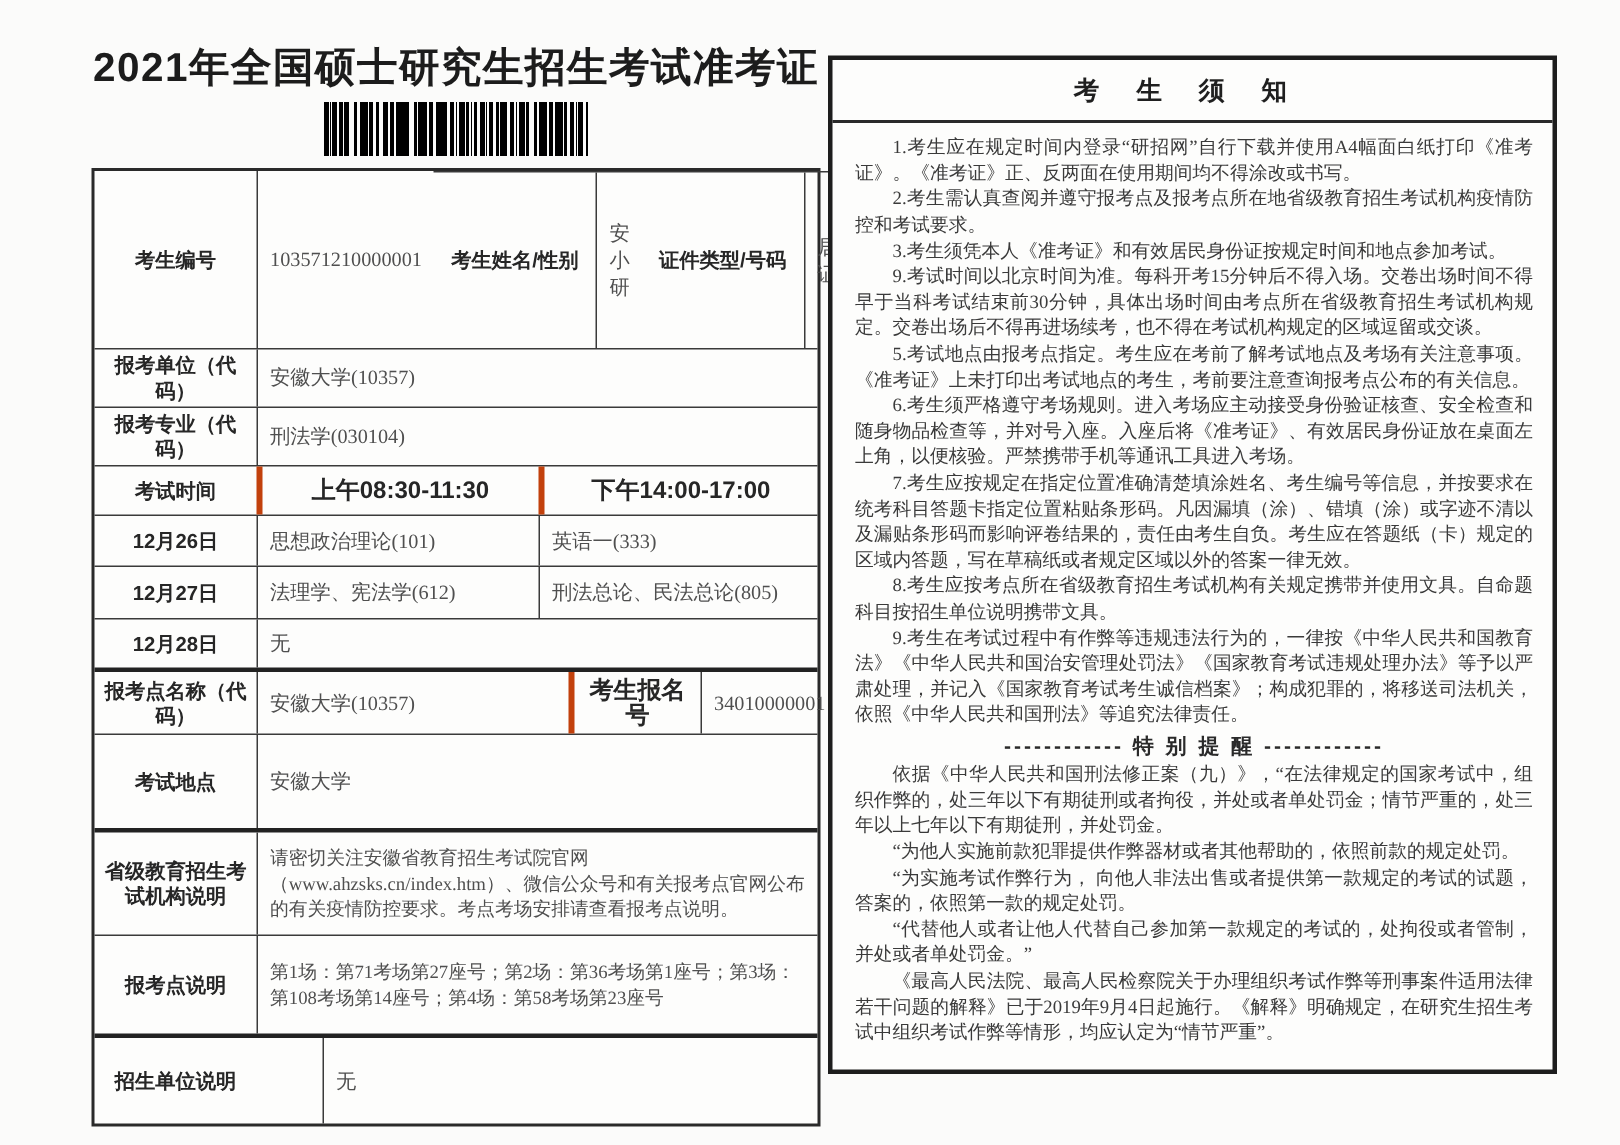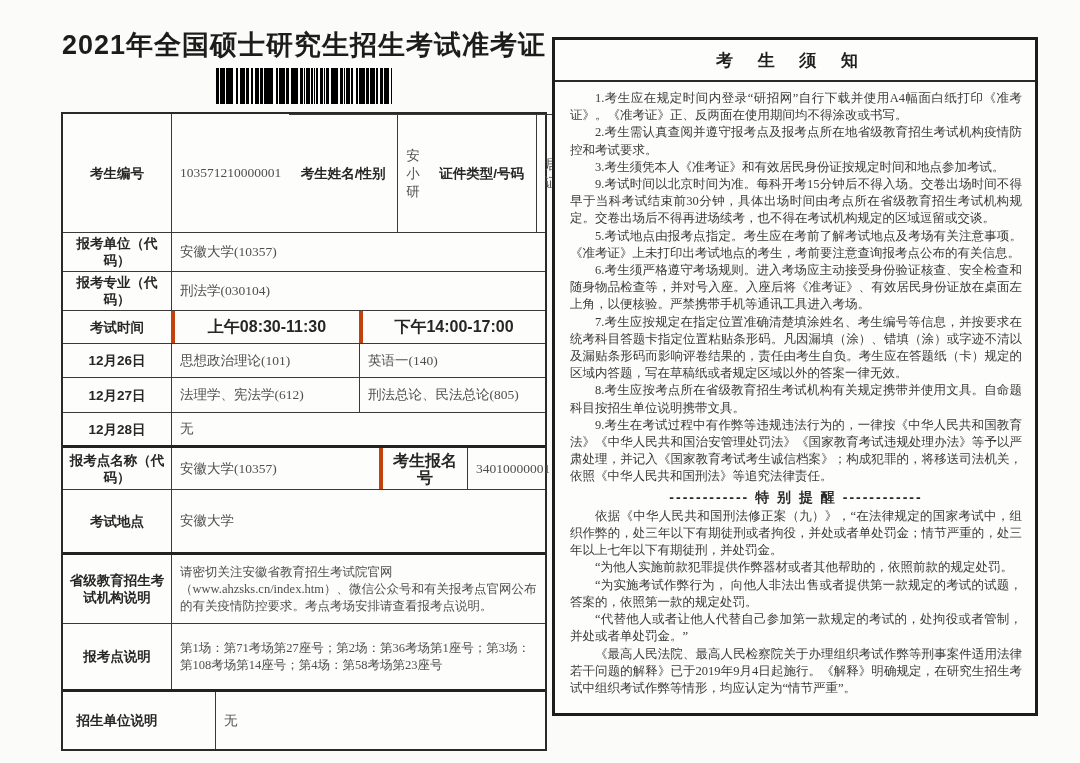--- a/index.html
+++ b/index.html
@@ -139,21 +139,21 @@
 
     <div class="row h32">
       <div class="cell lbl">考试时间</div>
       <div class="cell w-half center bold bl">上午08:30-11:30</div>
       <div class="cell w-rest center bold bl">下午14:00-17:00</div>
     </div>
 
     <div class="row h33">
       <div class="cell lbl">12月26日</div>
       <div class="cell val w-half">思想政治理论(101)</div>
-      <div class="cell val w-rest">英语一(140)</div>
+      <div class="cell val w-rest">英语一(333)</div>
     </div>
 
     <div class="row h34">
       <div class="cell lbl">12月27日</div>
       <div class="cell val w-half">法理学、宪法学(612)</div>
       <div class="cell val w-rest">刑法总论、民法总论(805)</div>
     </div>
 
     <div class="row h32">
       <div class="cell lbl">12月28日</div>

